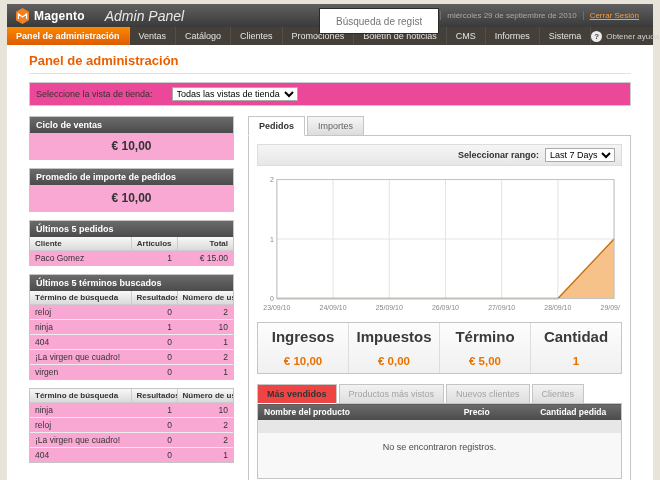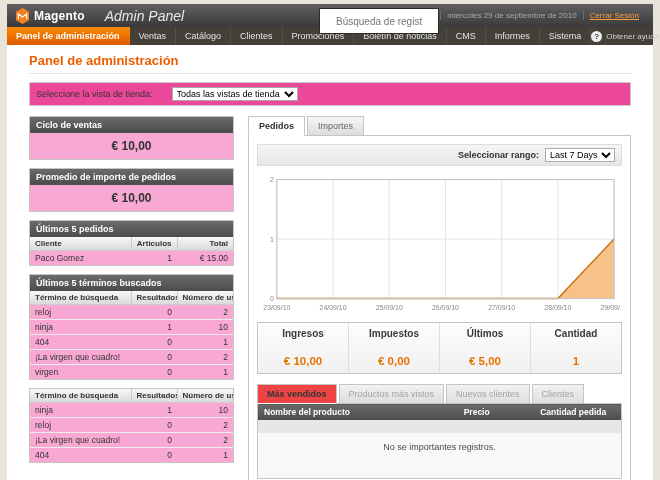--- a/index.html
+++ b/index.html
@@ -58,21 +58,21 @@
   .panel { border:1px solid #c5c5c5; background:#fff; padding:8px; }
   .range-bar { background:linear-gradient(#f5f5f5,#e7e7e7); border:1px solid #ddd; padding:3px 6px; display:flex; justify-content:flex-end; align-items:center; gap:6px; font-size:9px; margin-bottom:8px; }
   .range-label { font-weight:bold; color:#333; }
   .chart-wrap { padding:0 2px; }
   .chart-wrap svg { display:block; width:100%; }
   .chart-wrap text { font-size:7px; fill:#888; font-family:"Liberation Sans", sans-serif; }
 
   .stats { display:flex; border:1px solid #c5c5c5; background:linear-gradient(#fdfdfd,#f0f0f0); margin:8px 0 0; }
   .stat { flex:1; text-align:center; padding:5px 0 6px; border-left:1px solid #ddd; }
   .stat:first-child { border-left:none; }
-  .stat-label { font-weight:bold; font-size:10px; color:#3a3a3a; margin-bottom:16px; }
+  .stat-label { font-weight:bold; font-size:15px; color:#3a3a3a; margin-bottom:10px; }
   .stat-value { color:#e87200; font-weight:bold; font-size:11.5px; }
 
   .grid-tabs { display:flex; gap:2px; margin-top:10px; position:relative; z-index:2; margin-bottom:-1px; }
   .grid-tab { border:1px solid #c5c5c5; padding:4px 9px; font-size:9px; background:linear-gradient(#f2f2f2,#dedede); color:#a3a3a3; cursor:pointer; white-space:nowrap; }
   .grid-tab.active { background:#ef4444; border-bottom-color:#fff; font-weight:bold; color:#333; }
 
   table.grid { width:100%; border-collapse:collapse; border:1px solid #c5c5c5; table-layout:fixed; }
   table.grid th { background:linear-gradient(#6b6b6b,#4b4b4b); color:#fff; font-size:8.5px; font-weight:bold; text-align:left; padding:3px 6px; white-space:nowrap; overflow:hidden; }
   table.grid th:nth-child(1){ width:55%; } table.grid th:nth-child(2){ width:21%; } table.grid th:nth-child(3){ width:24%; }
   .grid-empty { text-align:center; color:#4a4a4a; font-size:9px; padding:22px 0 26px;
@@ -282,21 +282,21 @@
           <div class="stats">
             <div class="stat">
               <div class="stat-label">Ingresos</div>
               <div class="stat-value">€ 10,00</div>
             </div>
             <div class="stat">
               <div class="stat-label">Impuestos</div>
               <div class="stat-value">€ 0,00</div>
             </div>
             <div class="stat">
-              <div class="stat-label">Últimos</div>
+              <div class="stat-label">Término</div>
               <div class="stat-value">€ 5,00</div>
             </div>
             <div class="stat">
               <div class="stat-label">Cantidad</div>
               <div class="stat-value">1</div>
             </div>
           </div>
 
           <div class="grid-tabs">
             <div class="grid-tab active">Más vendidos</div>
@@ -308,21 +308,21 @@
           <table class="grid">
             <thead>
               <tr>
                 <th>Nombre del producto</th>
                 <th>Precio</th>
                 <th>Cantidad pedida</th>
               </tr>
             </thead>
             <tbody>
               <tr>
-                <td colspan="3" class="grid-empty">No se importantes registros.</td>
+                <td colspan="3" class="grid-empty">No se encontraron registros.</td>
               </tr>
             </tbody>
           </table>
 
         </div>
       </div>
     </div>
   </div>
 </div>
 

